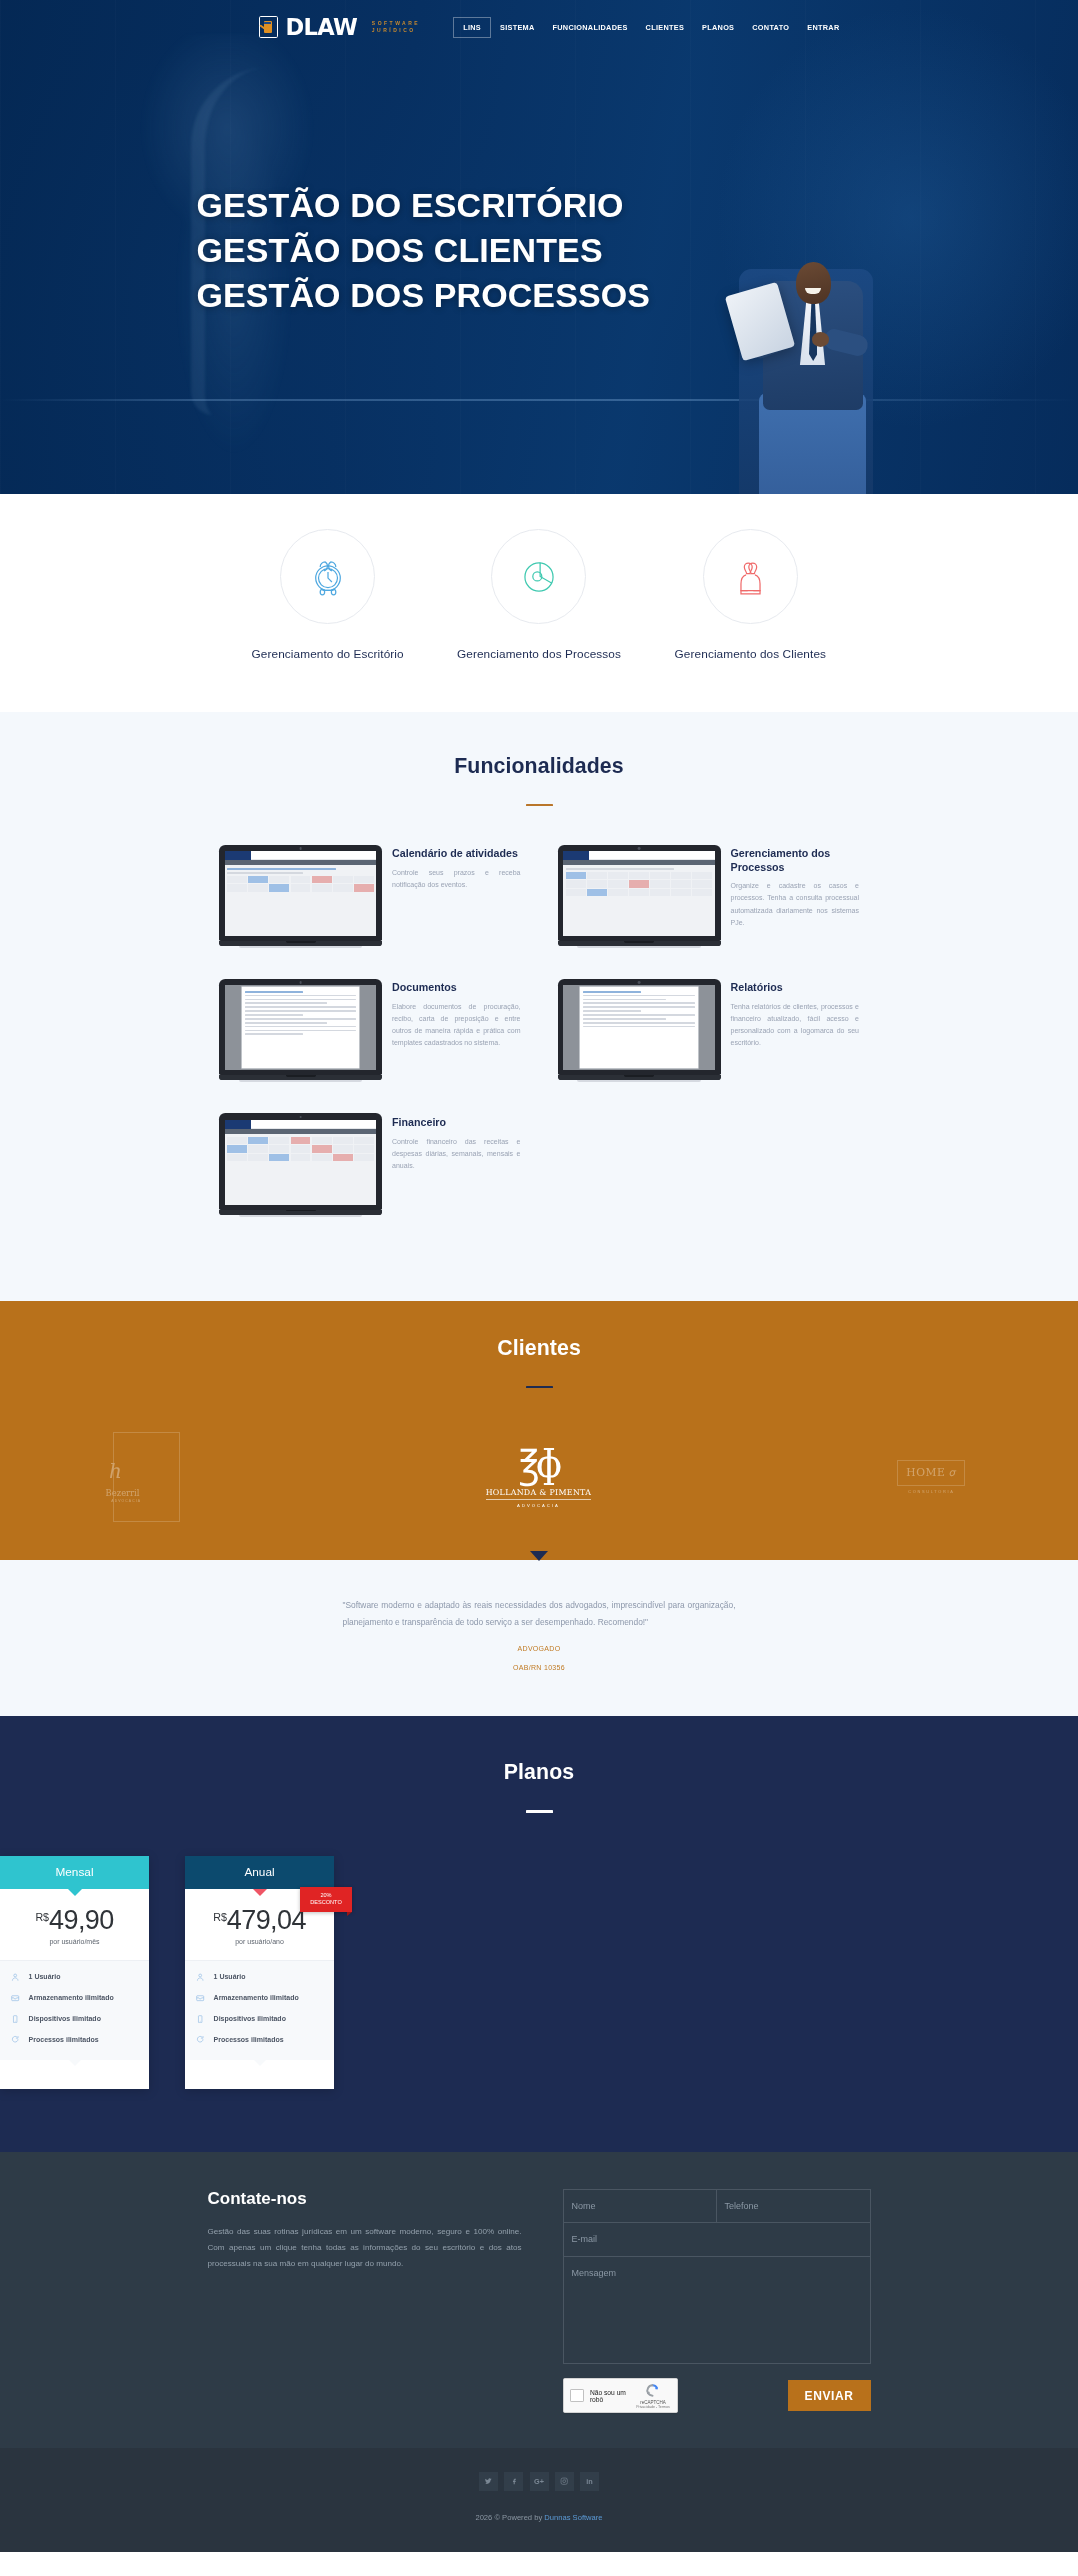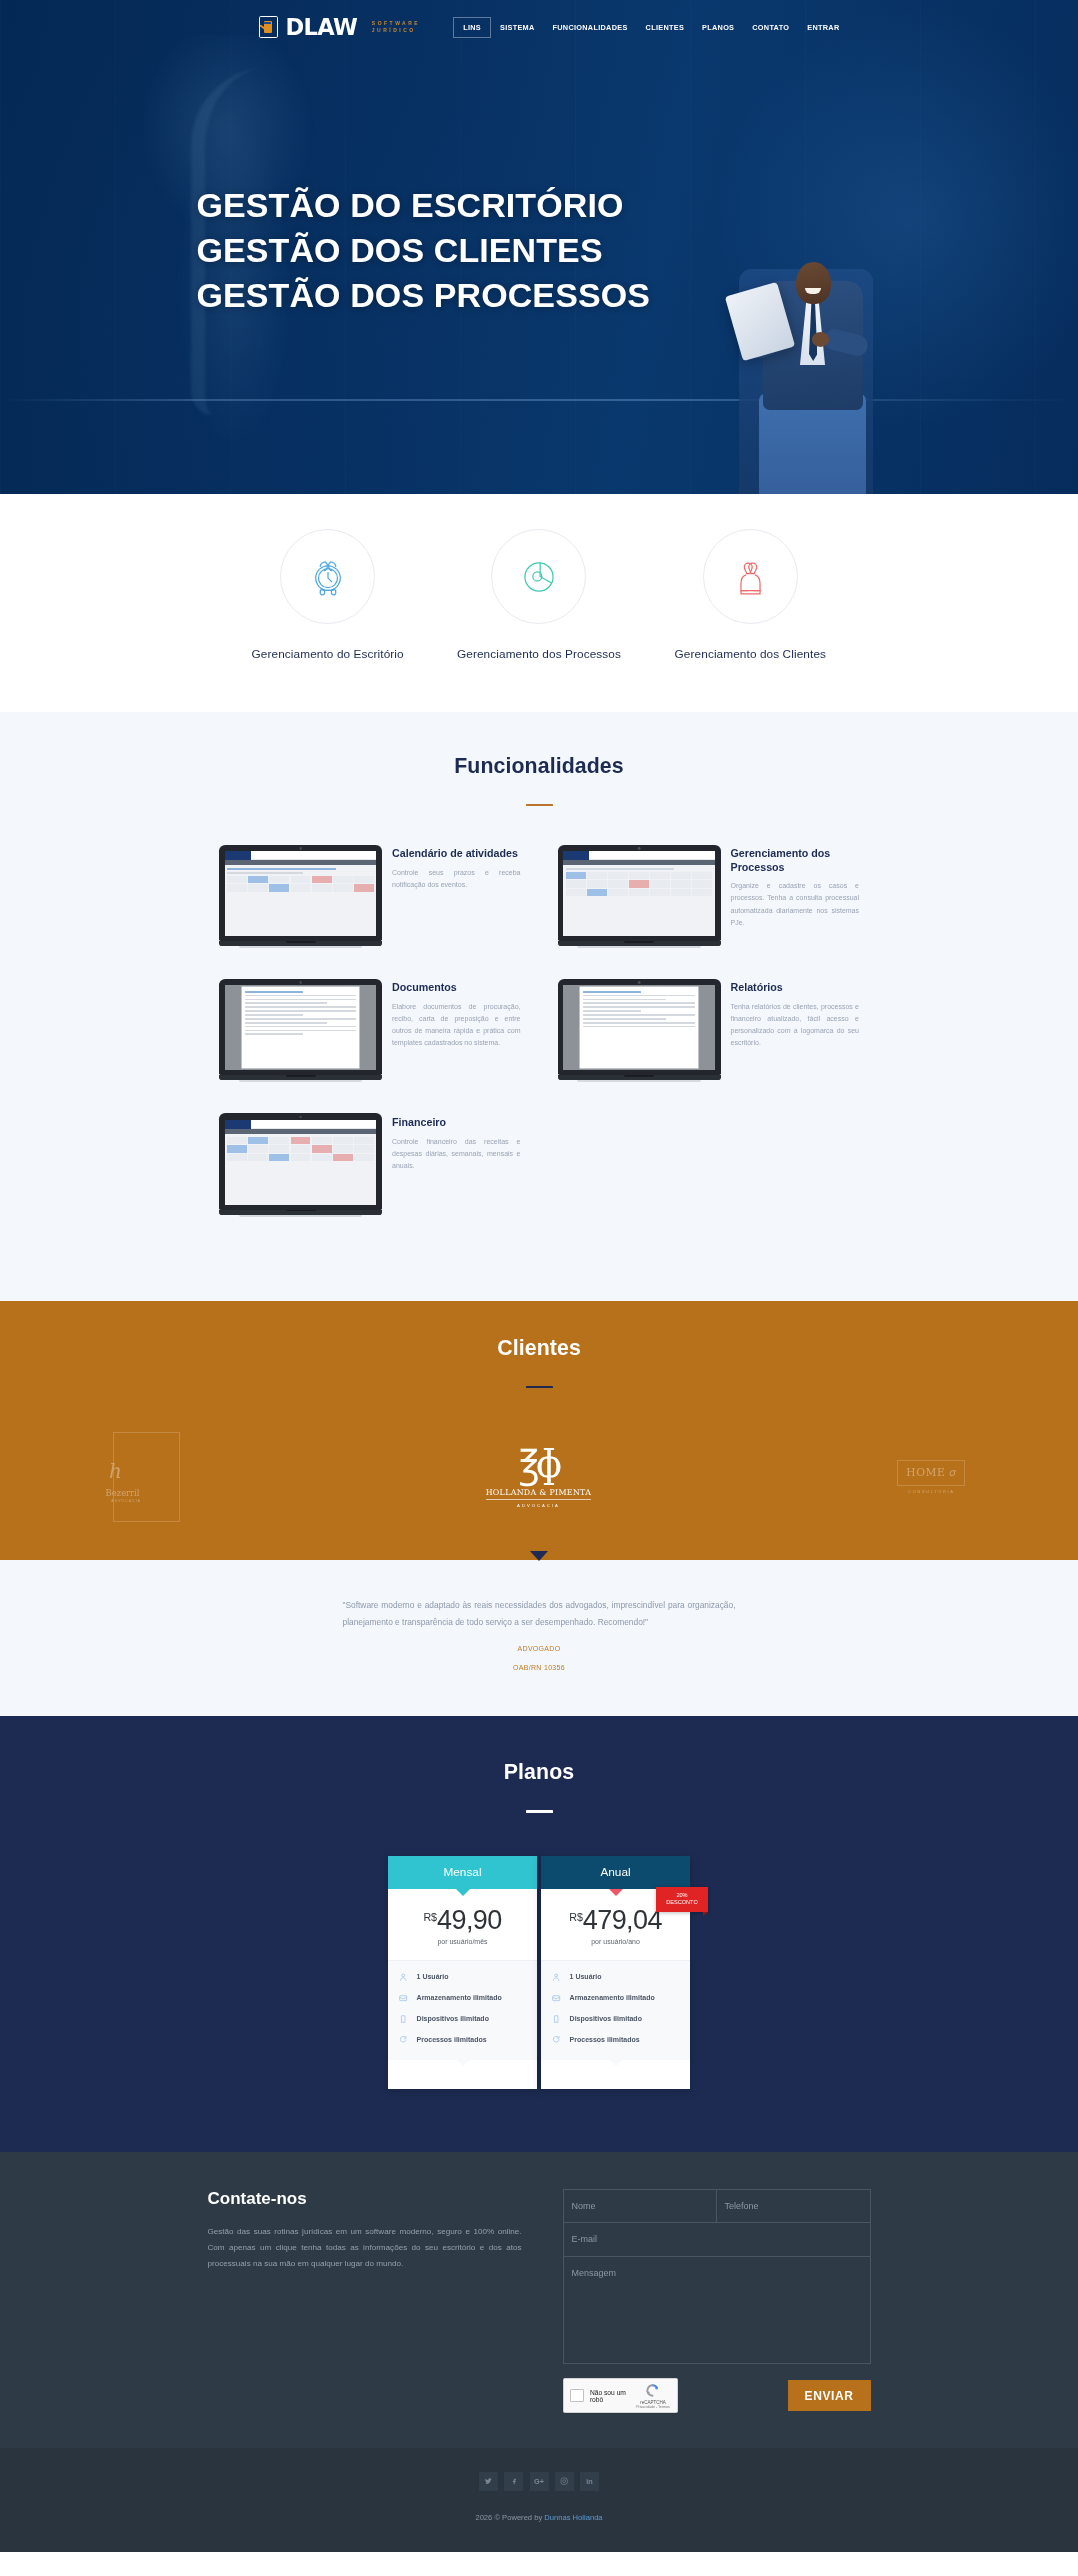--- a/index.html
+++ b/index.html
@@ -302,21 +302,21 @@
     font-size: 10.7px; font-weight: 700; letter-spacing: 0.1px;
   }
   .author-role { margin-top: 13.5px; color: #c07a22; font-size: 7px; letter-spacing: 0.3px; }
   .author-oab { margin-top: 12.4px; color: #c07a22; font-size: 7px; letter-spacing: 0.3px; }
 
   
   .planos { background: #1d2b52; padding: 44px 0 63px; }
   .planos .sec-title { color: #ffffff; }
   .planos .sec-rule { background: #ffffff; }
   .plans-row {
-    display: flex; justify-content: center; gap: 4px; margin-top: 43px;
+    display: flex; justify-content: flex-start; gap: 36px; margin-top: 43px;
   }
   .plan {
     width: 149px; background: #ffffff; position: relative;
     box-shadow: 0 1.7px 10px rgba(0,0,0,.18);
   }
   .plan-head {
     padding: 9.5px 0; text-align: center; color: #ffffff;
     font-size: 11.8px; font-weight: 400; position: relative;
   }
   .plan-head.mensal { background: #2fc4cf; }
@@ -901,16 +901,16 @@
           <rect x="3" y="3" width="18" height="18" rx="5"></rect>
           <circle cx="12" cy="12" r="4"></circle>
           <circle cx="17.2" cy="6.8" r="1" fill="currentColor" stroke="none"></circle>
         </svg>
     </a>
     <a href="#">
       <span style="font-size:7.3px">in</span>
     </a>
   </div>
   <div class="copyright">
-    <span>2026 © Powered by </span><a href="#">Dunnas Hollanda</a>
+    <span>2026 © Powered by </span><a href="#">Dunnas Software</a>
   </div>
 </footer>
 
 
 </body></html>

